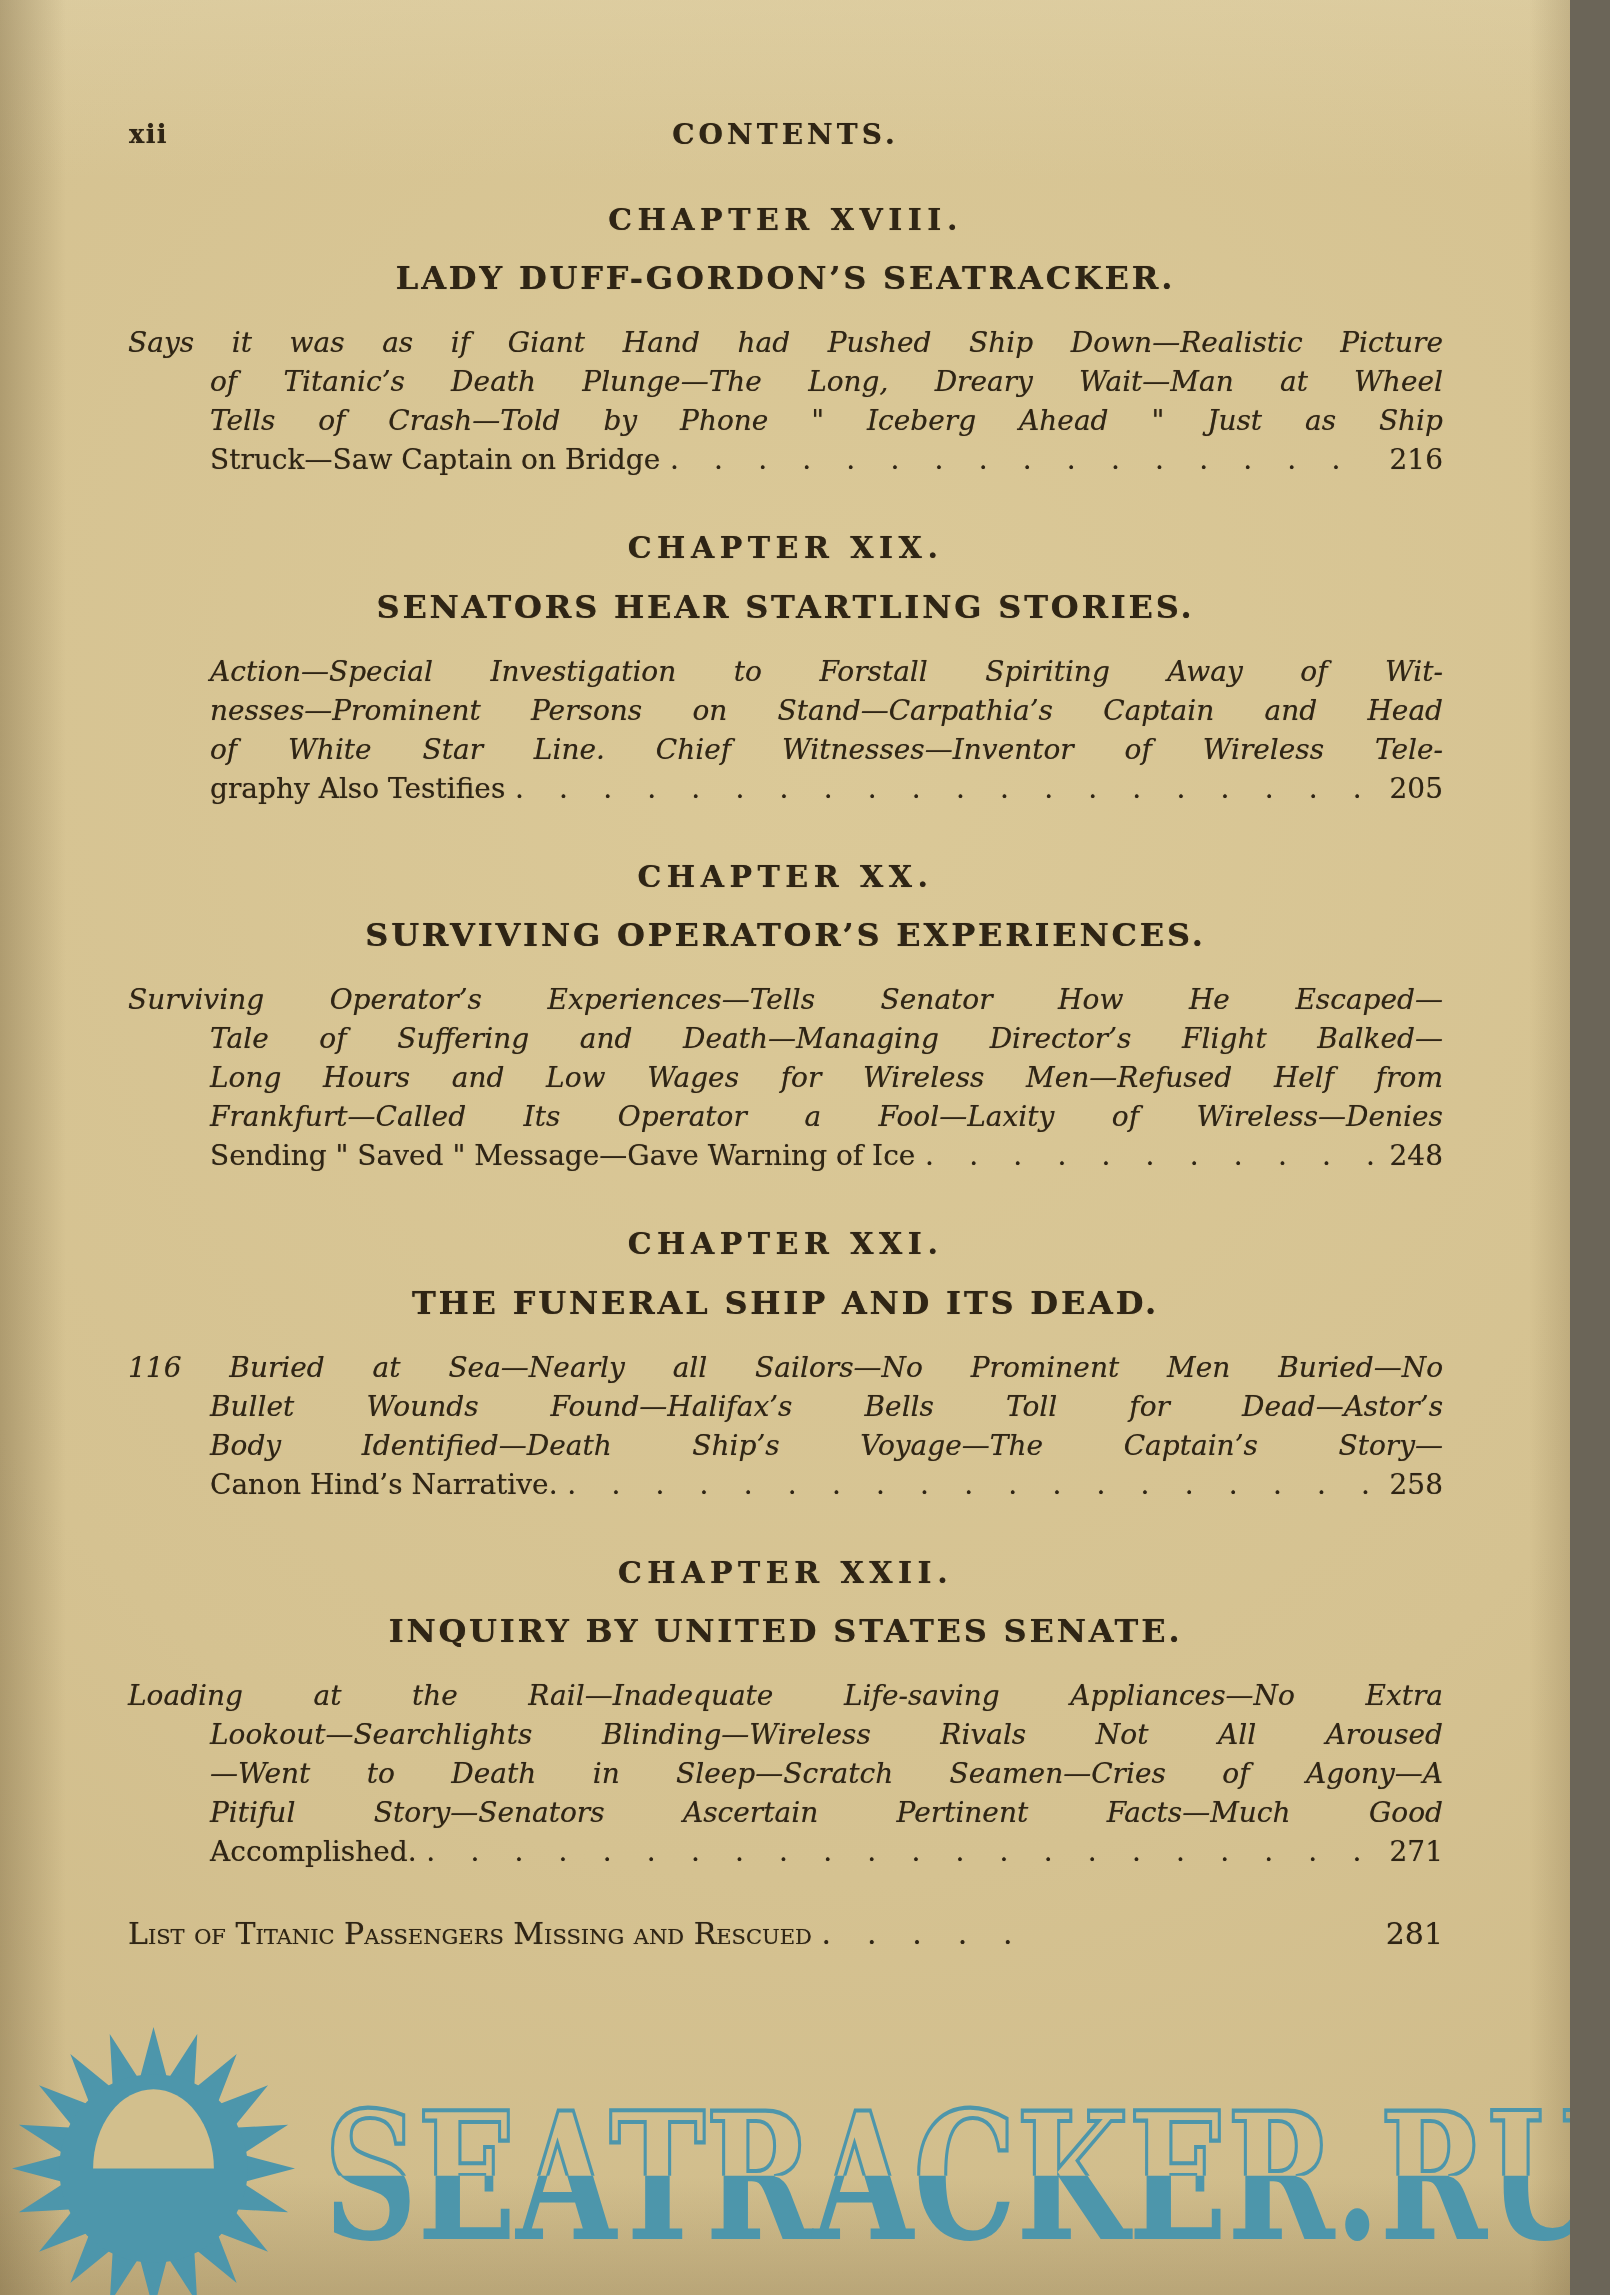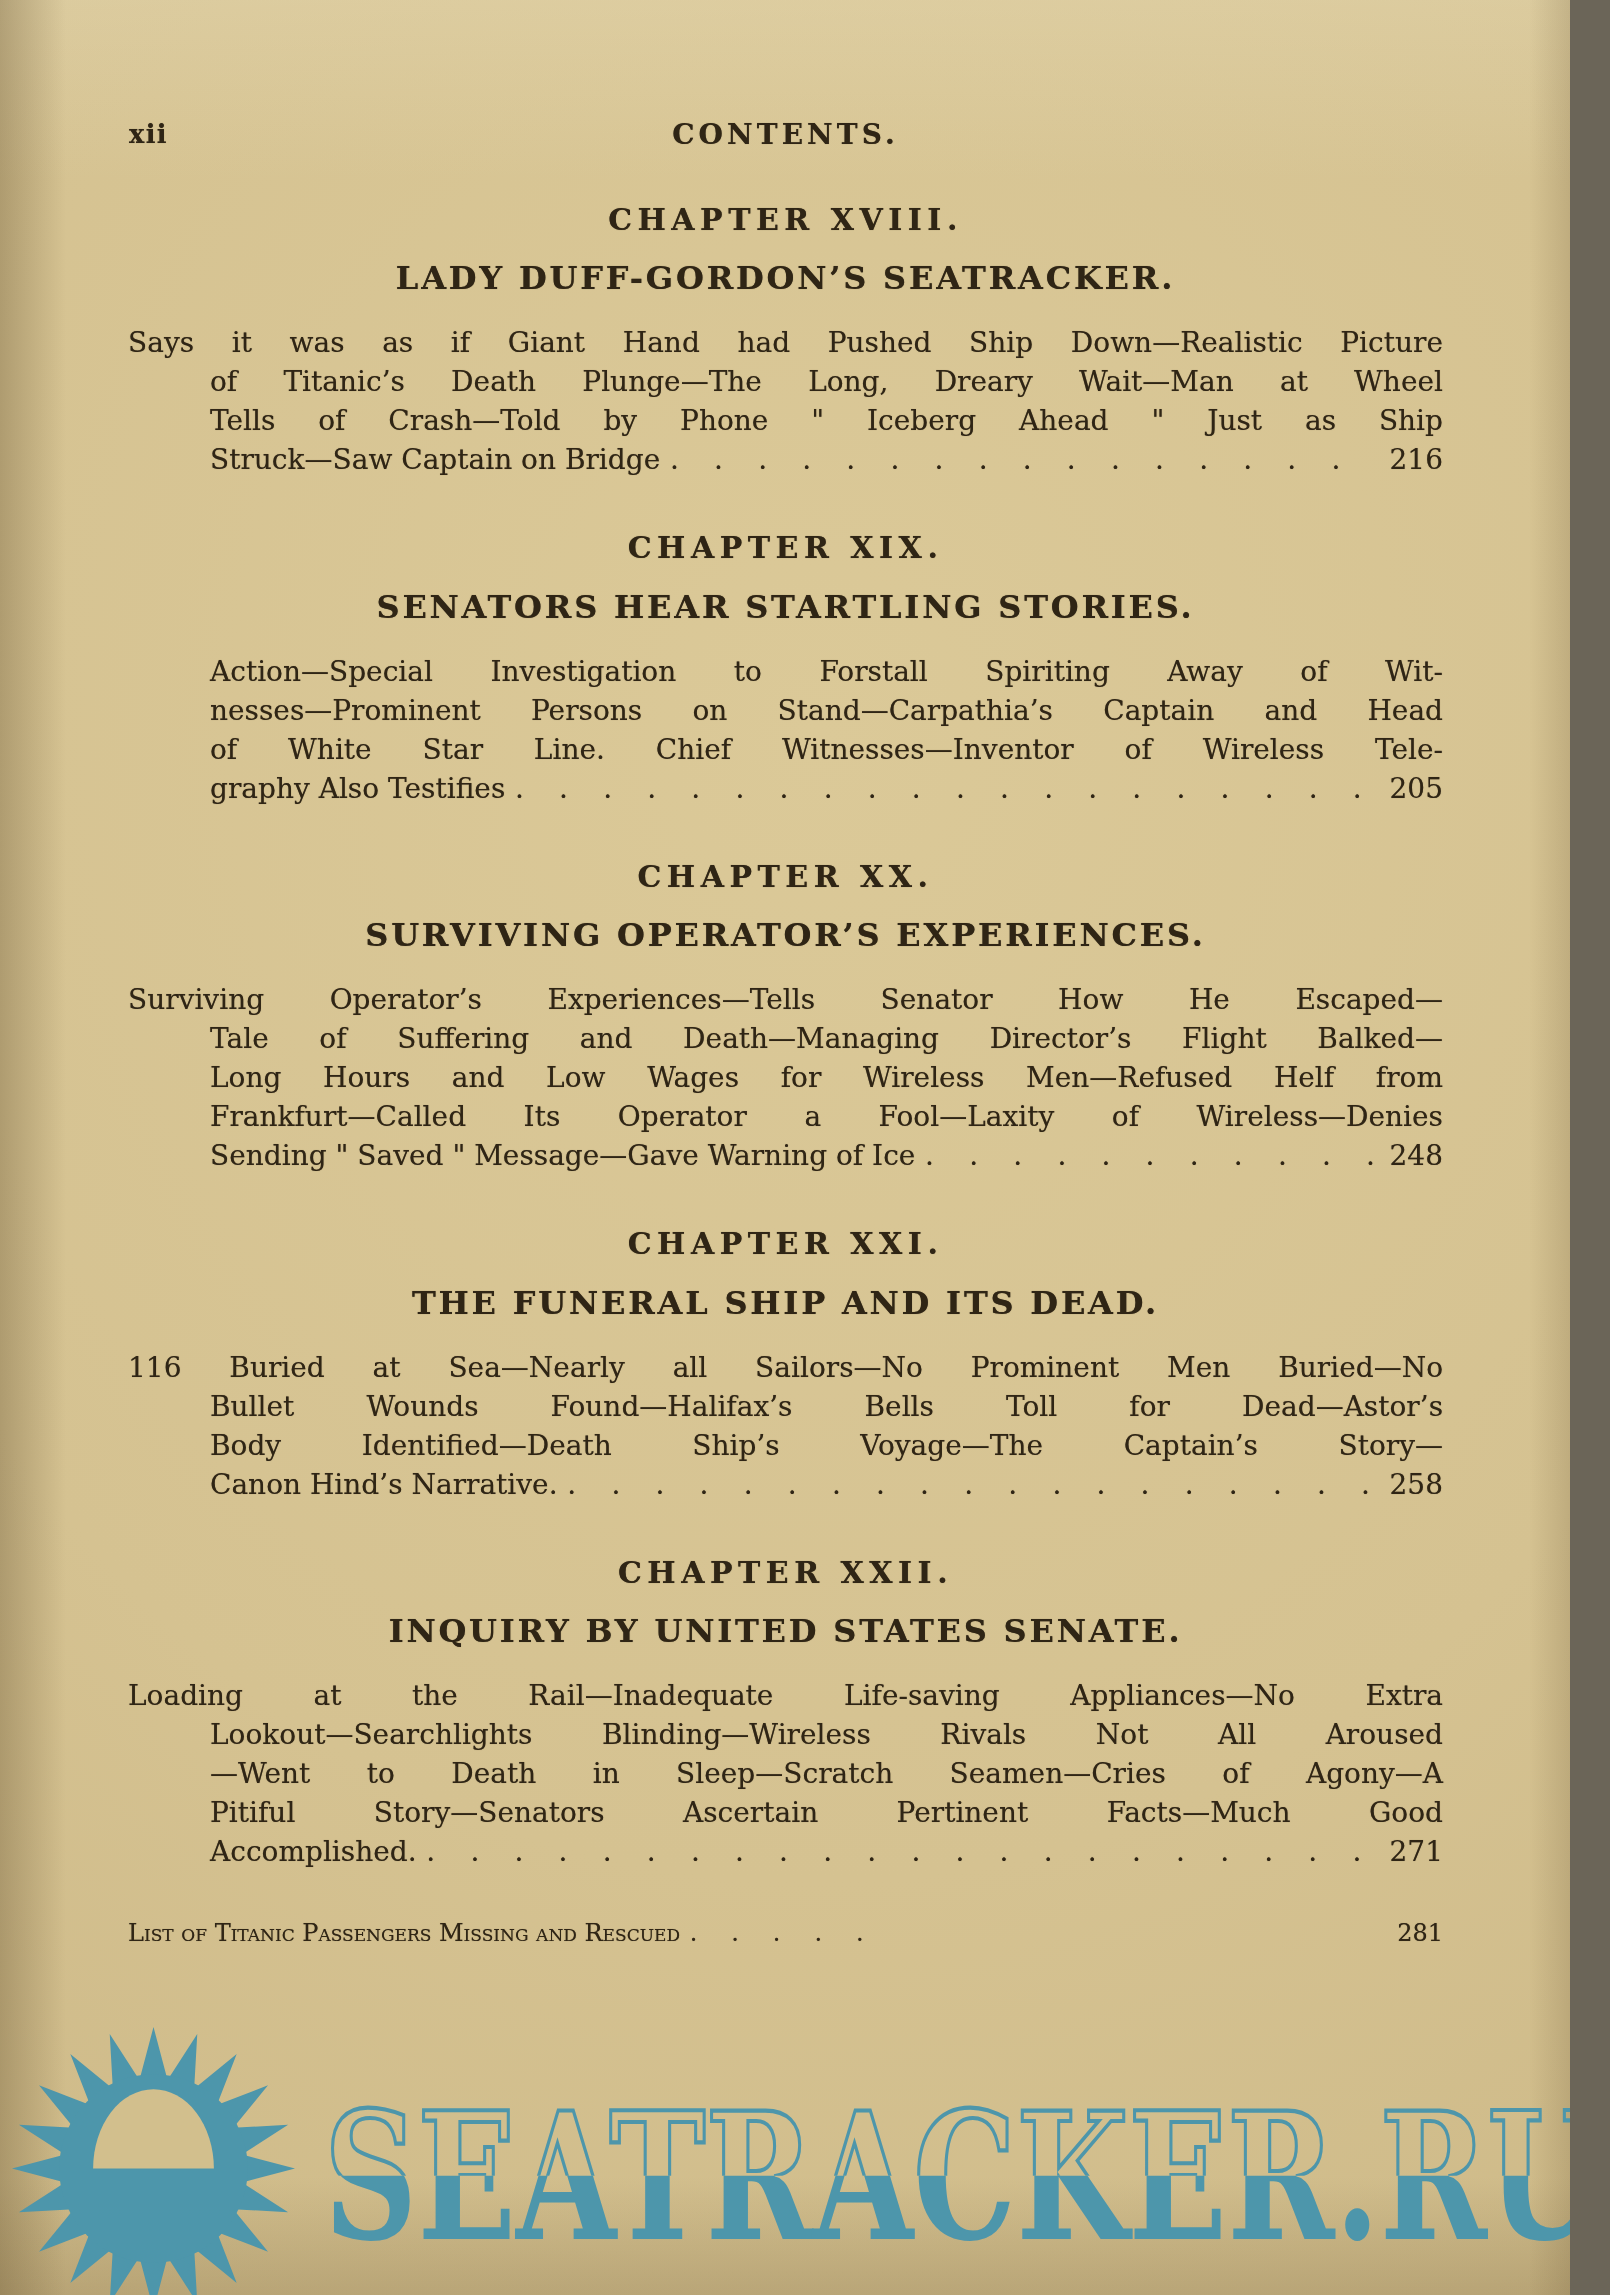--- a/index.html
+++ b/index.html
@@ -38,33 +38,33 @@
   .title {
     margin-top:19.4px; text-align:center;
     font-size:32px; font-weight:bold; letter-spacing:2.8px; line-height:39px;
     text-shadow:0 0 0.7px rgba(38,29,14,.7);
   }
   .para {
     margin-top:25px; padding-left:82px;
     font-size:28px; line-height:39px;
     text-shadow:0 0 0.7px rgba(47,37,21,.55);
   }
-  .line { text-align:justify; text-align-last:justify; }
+  .line { text-align:justify; text-align-last:justify;font-style:italic; }
   .line.first { margin-left:-82px; }
   .last-line { display:flex; align-items:baseline; }
   .ll-text { white-space:nowrap; flex:0 0 auto; }
   .dots {
     flex:1 1 auto; overflow:hidden; white-space:nowrap;
     margin:0 12.4px 0 9.7px; word-spacing:23.5px; letter-spacing:1.4px;
   }
   .pagenum { white-space:nowrap; flex:0 0 auto; }
 
   .list-row {
     display:flex; align-items:baseline; margin-top:43px;
-    font-variant:small-caps; font-size:24px; line-height:39px;
+    font-variant:small-caps; font-size:30px; line-height:39px;
     text-shadow:0 0 0.7px rgba(47,37,21,.6);
   }
 
   
   .wm-sun-svg { position:absolute; left:12.4px; top:2027px; }
   .wm-text-svg { position:absolute; left:324px; top:2074px; }
   .wm-t {
     font-family:"DejaVu Serif","Liberation Serif",serif;
     font-weight:bold; font-size:255px;
   }

